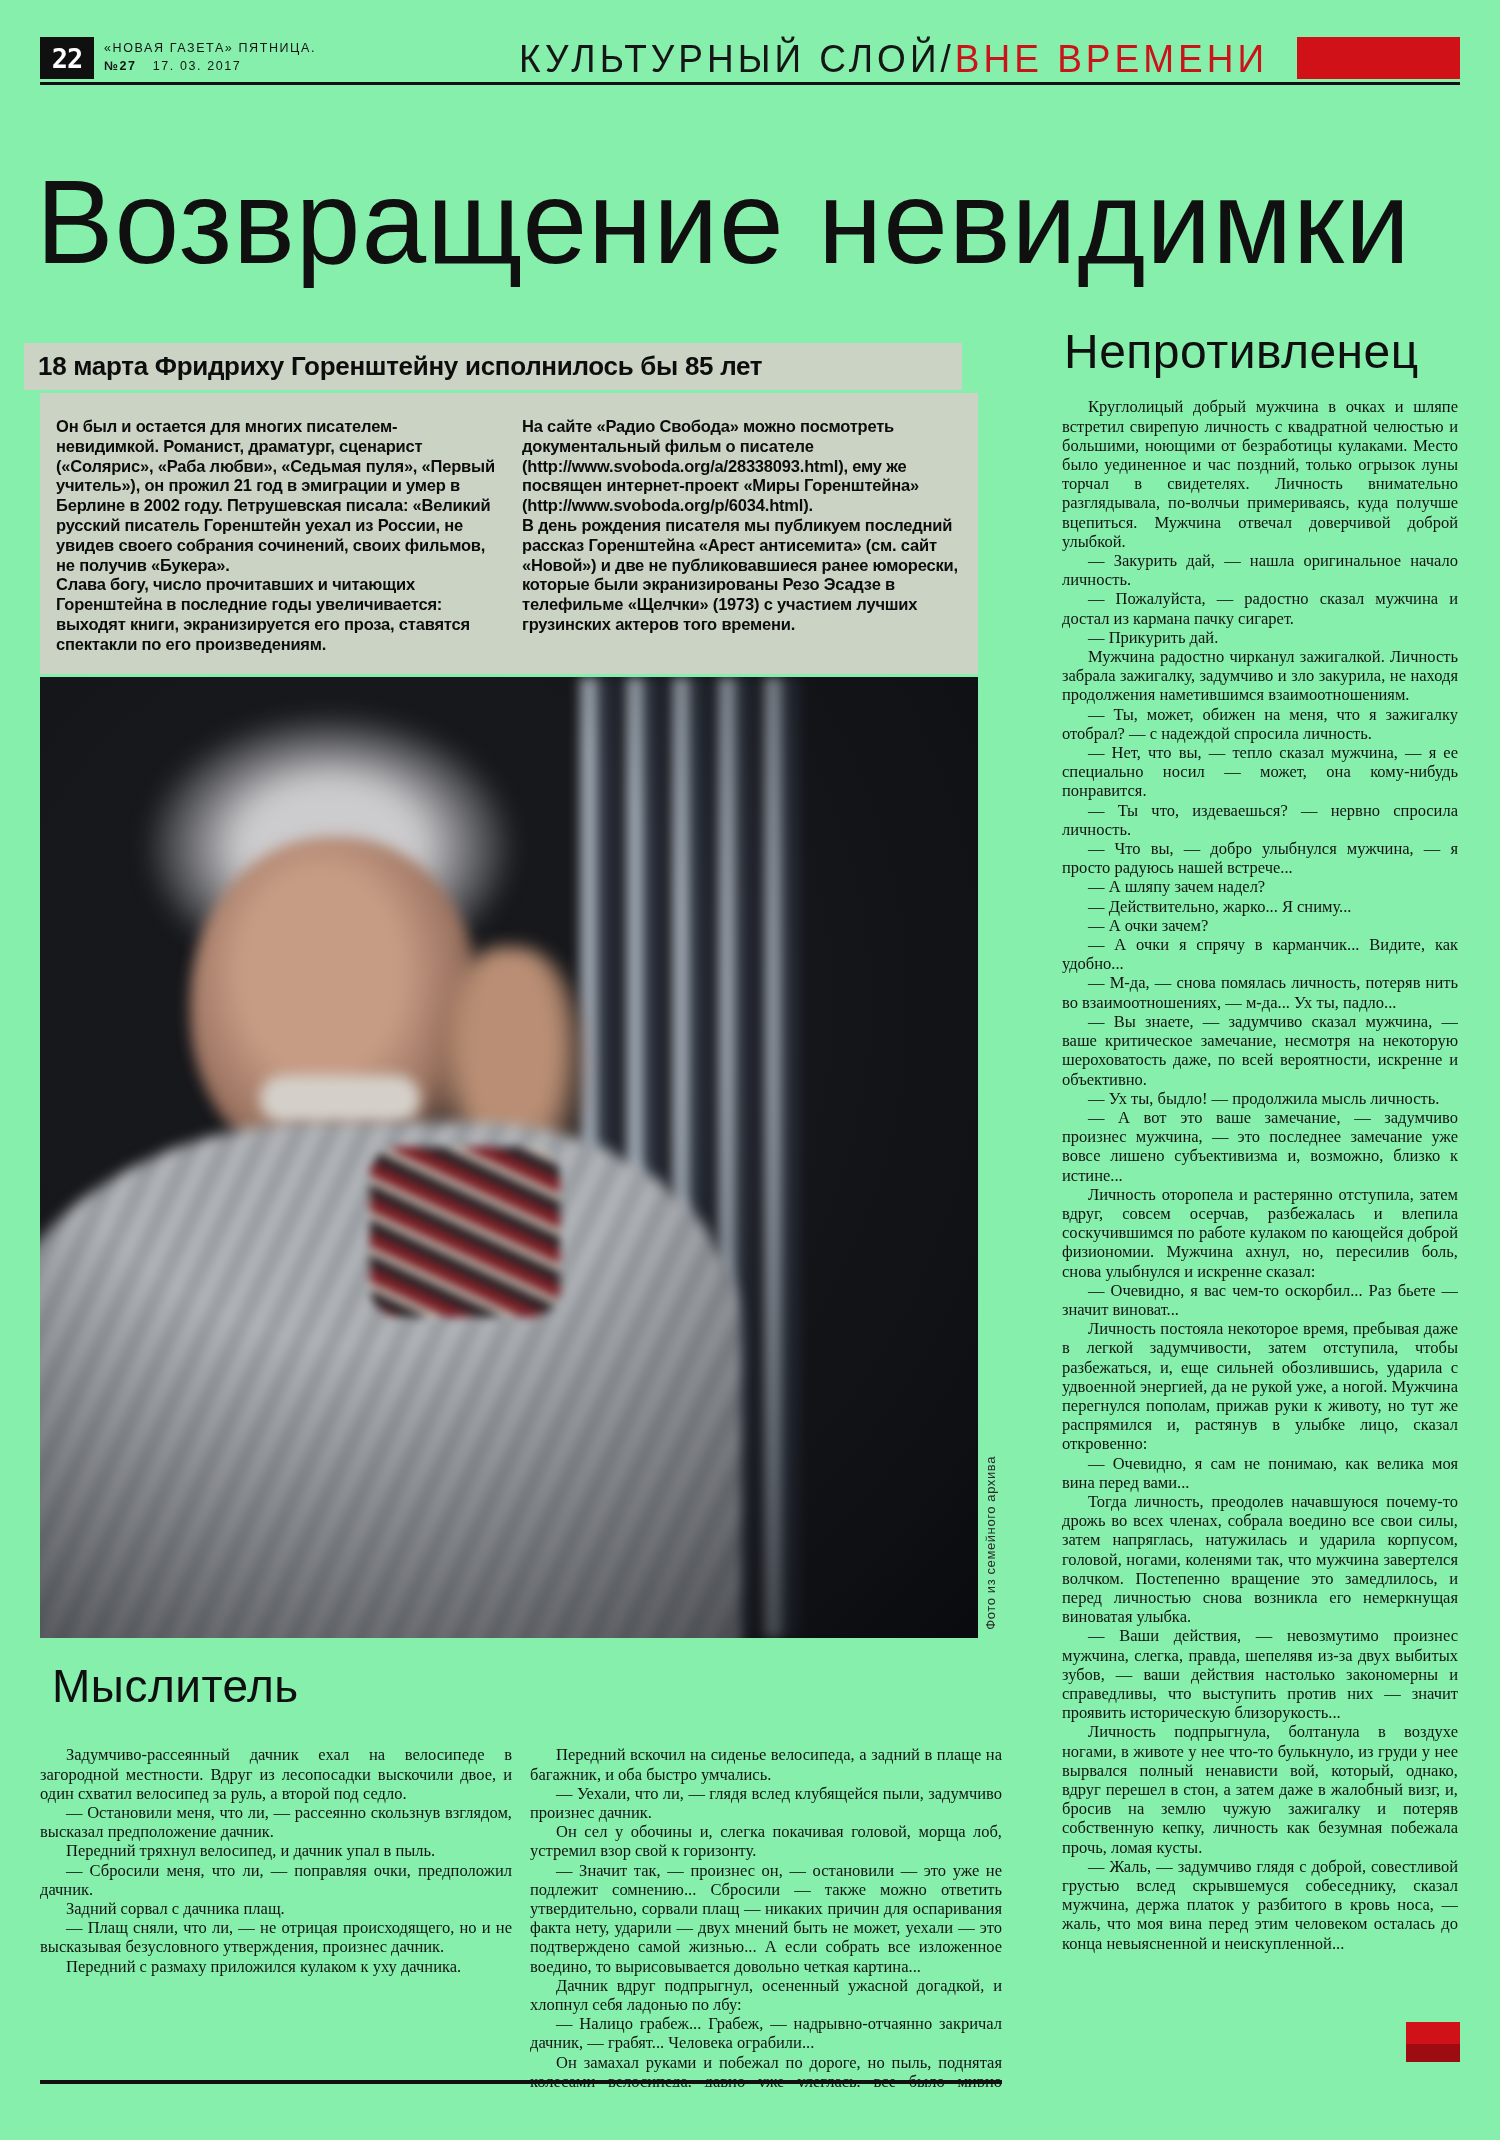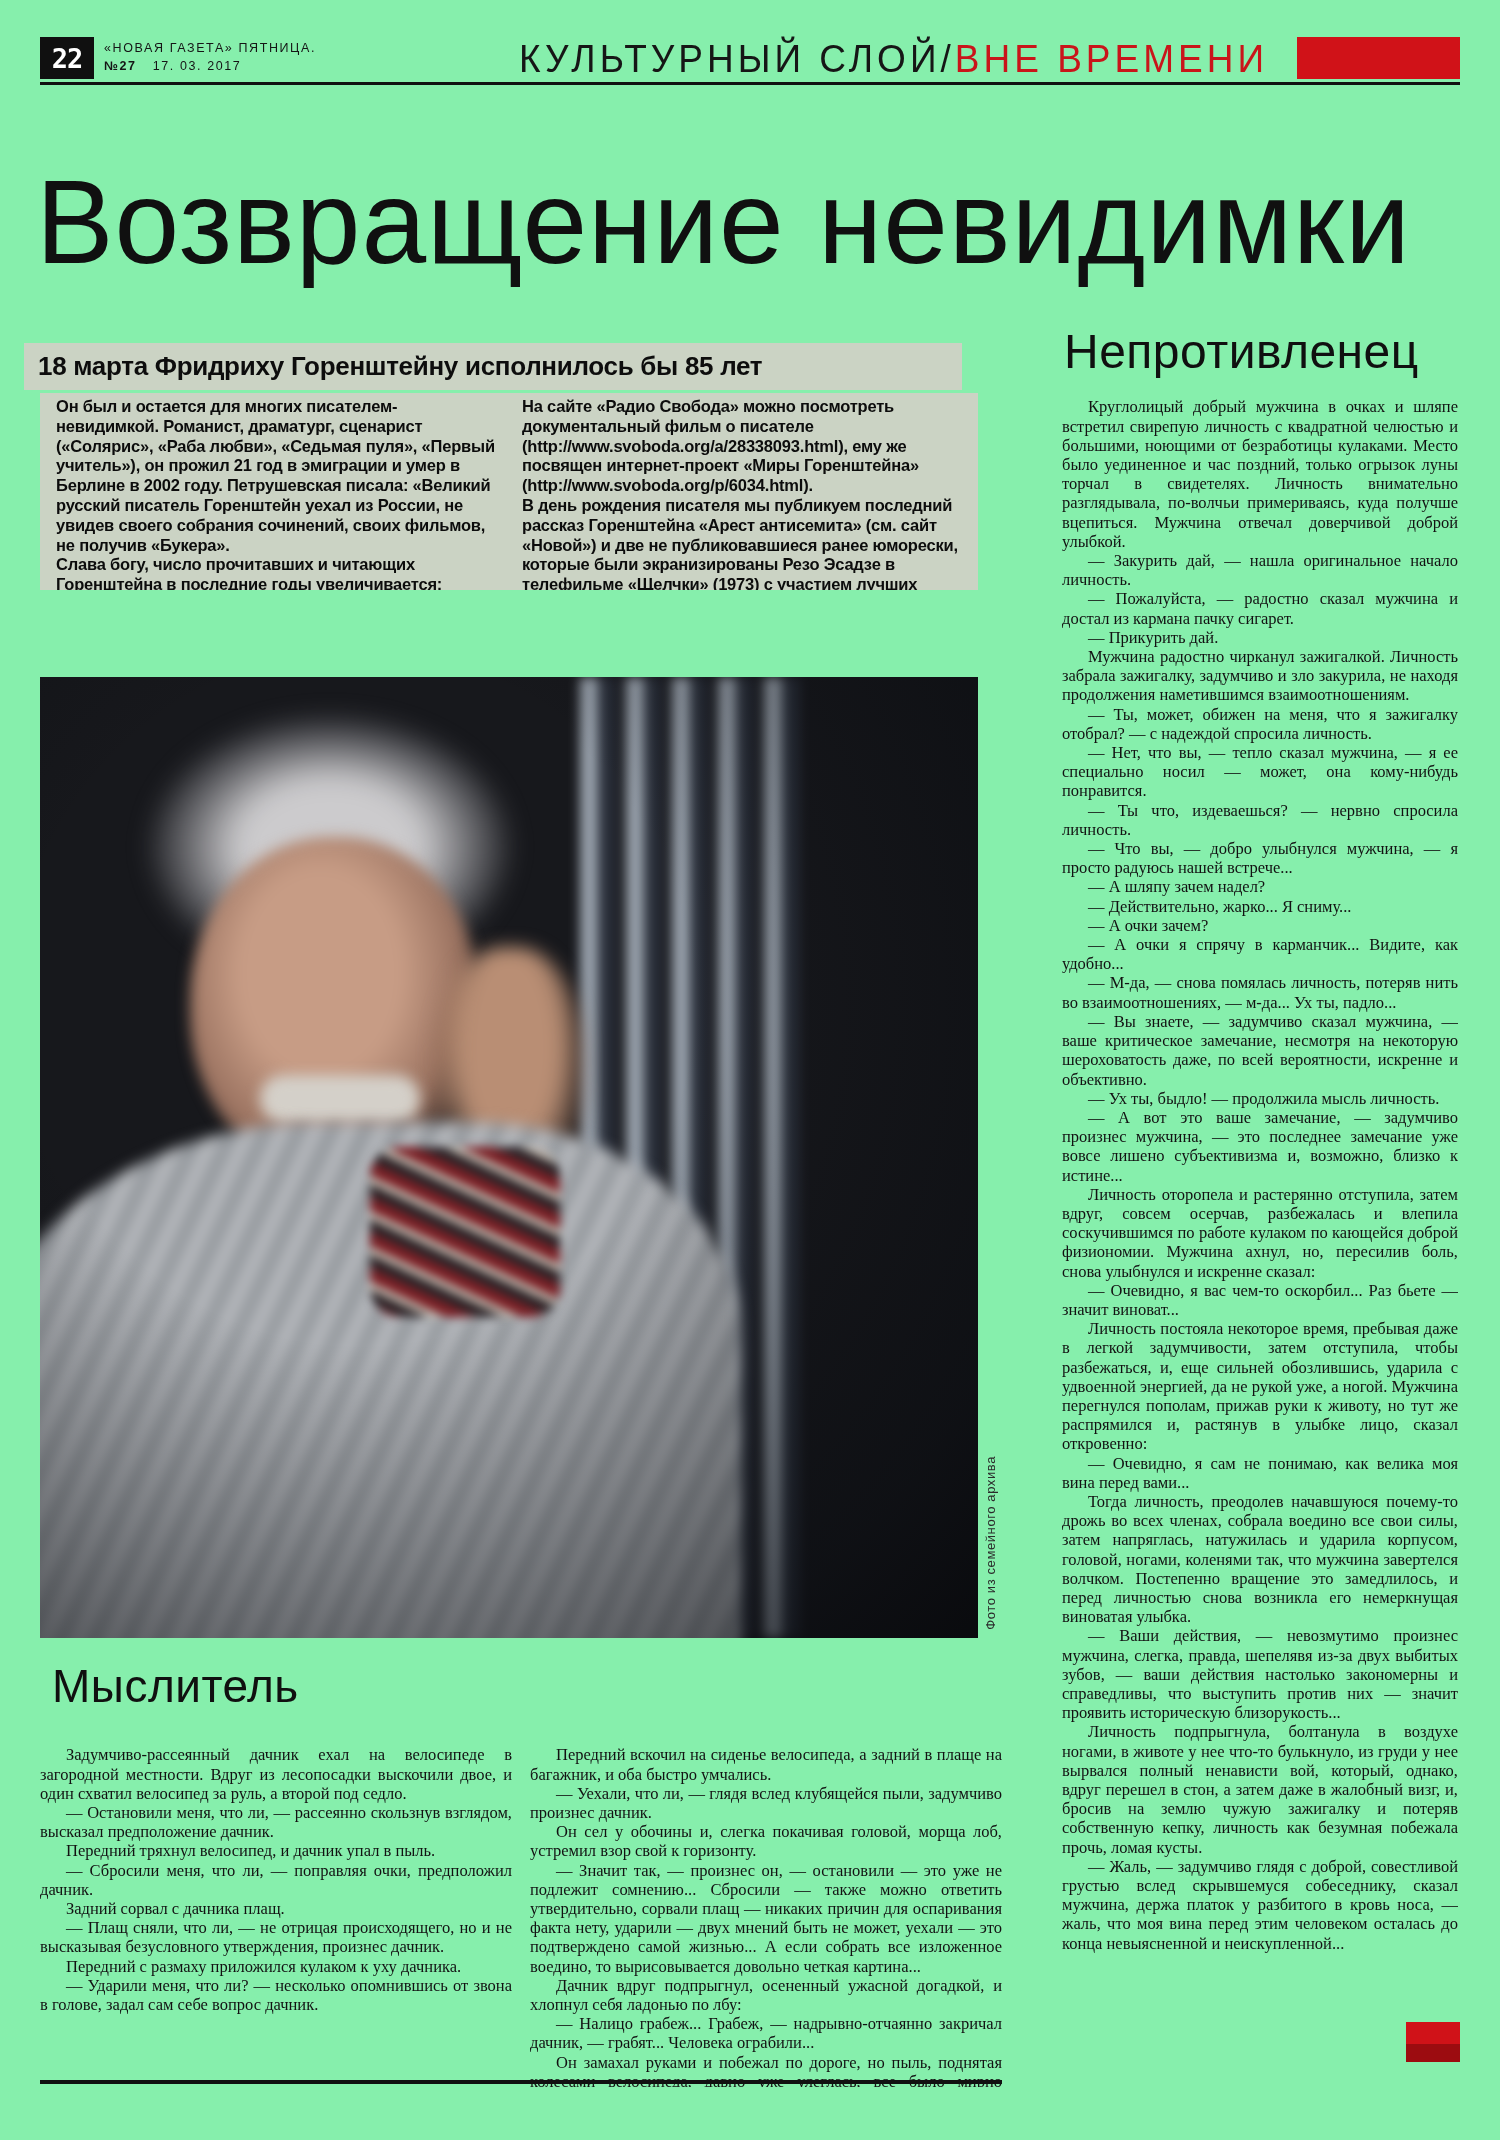--- a/index.html
+++ b/index.html
@@ -21,22 +21,22 @@
   .header-rule{position:absolute;left:40px;top:82px;width:1420px;height:3px;background:#111;}
 
   
   .headline{position:absolute;left:36px;top:163px;width:1430px;font-size:118px;line-height:1;
     font-weight:300;letter-spacing:1px;color:#101010;white-space:nowrap;transform:scaleX(.985);transform-origin:left;}
 
   
   .kicker{position:absolute;left:24px;top:343px;width:938px;height:47px;background:#cbd3c4;
     display:flex;align-items:center;}
   .kicker span{font-size:26px;font-weight:bold;color:#0d0d0d;padding-left:14px;letter-spacing:-0.3px;}
-  .greenbox{position:absolute;left:40px;top:393px;width:938px;height:197px;background:#cbd3c4;
-    display:flex;gap:26px;padding:4px 16px;box-sizing:border-box;overflow:hidden;}
+  .greenbox{position:absolute;left:40px;top:393px;width:938px;height:281px;background:#cbd3c4;
+    display:flex;gap:26px;padding:24px 16px;box-sizing:border-box;overflow:hidden;}
   .greenbox .gcol{flex:1;}
   .gb-par{margin:0;font-weight:bold;font-size:16.5px;line-height:19.8px;letter-spacing:-0.2px;
     color:#0c0c0c;text-align:left;}
 
   
   .photo{position:absolute;left:40px;top:677px;width:938px;height:961px;background:#17181c;overflow:hidden;}
   .ph-blinds{position:absolute;left:530px;top:0;width:240px;height:100%;
     background:repeating-linear-gradient(90deg,rgba(190,205,228,0) 0 10px,rgba(219,232,246,.78) 10px 28px,rgba(110,130,165,.25) 28px 46px);
     filter:blur(6px);opacity:.85;}
   .ph-hair{position:absolute;left:110px;top:40px;width:360px;height:260px;border-radius:50%;
@@ -164,21 +164,20 @@
     <h2 class="story-title">Мыслитель</h2>
     <div class="bottom-cols">
       <div class="bcol">
           <p class="par">Задумчиво-рассеянный дачник ехал на велосипеде в загородной местности. Вдруг из лесопосадки выскочили двое, и один схватил велосипед за руль, а второй под седло.</p>
           <p class="par">— Остановили меня, что ли, — рассеянно скользнув взглядом, высказал предположение дачник.</p>
           <p class="par">Передний тряхнул велосипед, и дачник упал в пыль.</p>
           <p class="par">— Сбросили меня, что ли, — поправляя очки, предположил дачник.</p>
           <p class="par">Задний сорвал с дачника плащ.</p>
           <p class="par">— Плащ сняли, что ли, — не отрицая происходящего, но и не высказывая безусловного утверждения, произнес дачник.</p>
           <p class="par">Передний с размаху приложился кулаком к уху дачника.</p>
-          <p class="par">— Ударили меня, что ли? — несколько опомнившись от звона в голове, задал сам себе вопрос дачник.</p>
         </div>
       <div class="bcol">
         <div>
             <p class="par">Передний вскочил на сиденье велосипеда, а задний в плаще на багажник, и оба быстро умчались.</p>
             <p class="par">— Уехали, что ли, — глядя вслед клубящейся пыли, задумчиво произнес дачник.</p>
             <p class="par">Он сел у обочины и, слегка покачивая головой, морща лоб, устремил взор свой к горизонту.</p>
             <p class="par">— Значит так, — произнес он, — остановили — это уже не подлежит сомнению... Сбросили — также можно ответить утвердительно, сорвали плащ — никаких причин для оспаривания факта нету, ударили — двух мнений быть не может, уехали — это подтверждено самой жизнью... А если собрать все изложенное воедино, то вырисовывается довольно четкая картина...</p>
             <p class="par">Дачник вдруг подпрыгнул, осененный ужасной догадкой, и хлопнул себя ладонью по лбу:</p>
             <p class="par">— Налицо грабеж... Грабеж, — надрывно-отчаянно закричал дачник, — грабят... Человека ограбили...</p>
             <p class="par">Он замахал руками и побежал по дороге, но пыль, поднятая колесами велосипеда, давно уже улеглась, все было мирно солнечно, и птички щебетали в кустах.</p>

